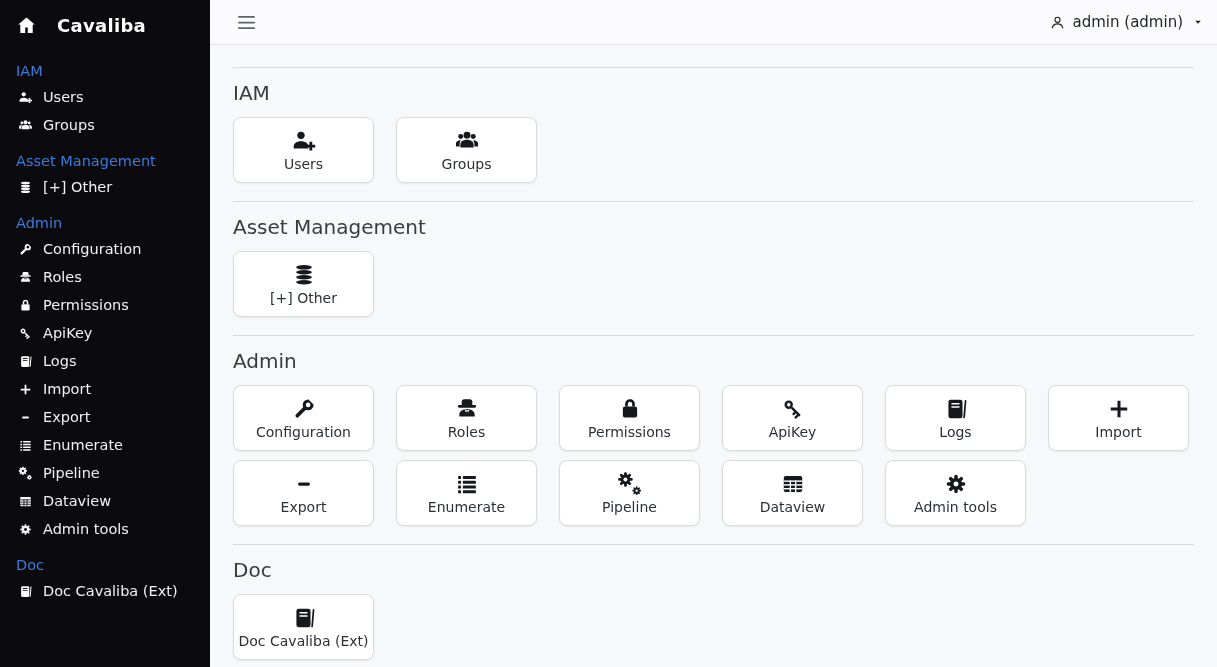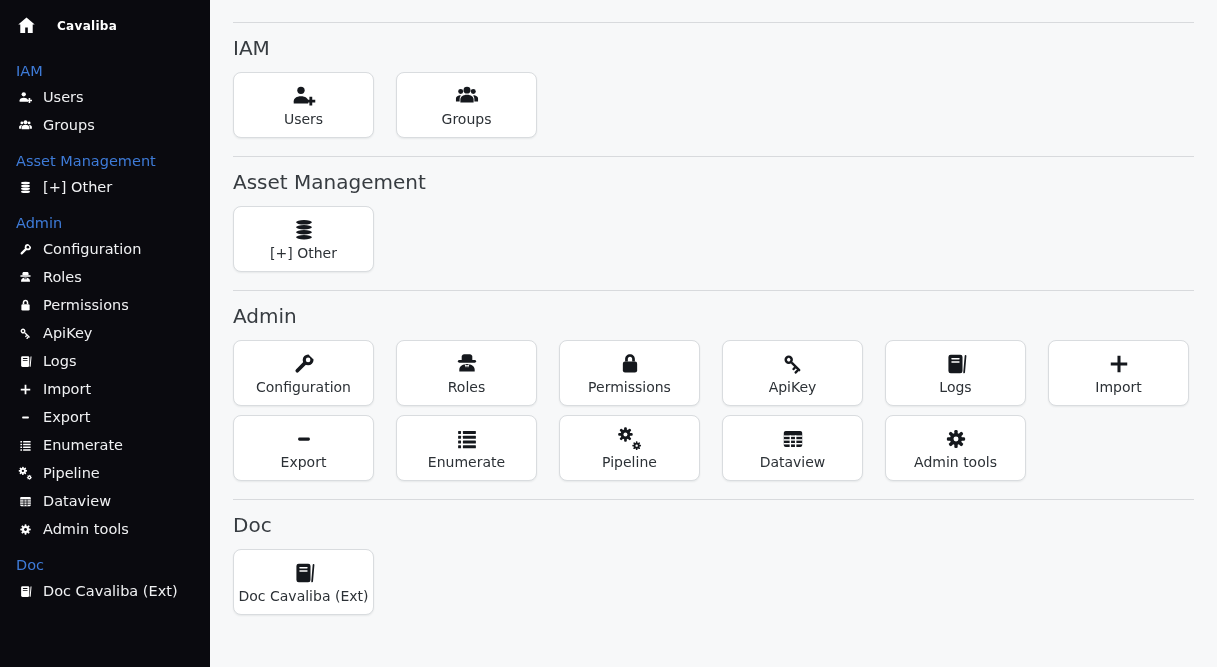--- a/index.html
+++ b/index.html
@@ -13,21 +13,21 @@
   .app { display:flex; width:100%; height:100%; }
 
   
   .sidebar {
     width:210px; min-width:210px; height:100%;
     background:#0a0a0f; --hole:#0a0a0f;
     color:#eef0f2; padding:13px 16px; overflow:hidden;
   }
   .brand { display:flex; align-items:center; gap:20px; margin:2px 0 26px; cursor:pointer; }
   .brand .icon { width:21px; height:21px; color:#ffffff; }
-  .brand-text { font-size:12px; font-weight:700; color:#ffffff; letter-spacing:.3px; }
+  .brand-text { font-size:18px; font-weight:700; color:#ffffff; letter-spacing:.3px; }
   .side-title { color:var(--accent); font-size:14.5px; margin:13px 0 3px; line-height:18px; }
   .side-title:first-child { margin-top:4px; }
   .side-item {
     display:flex; align-items:center; gap:10px;
     padding:5.5px 2px; cursor:pointer;
     color:#f0f1f3; font-size:14.5px; line-height:17px;
   }
   .side-item .icon { width:15px; height:15px; color:#ffffff; flex:0 0 auto; }
 
   
@@ -328,20 +328,42 @@
             <svg viewBox="0 0 24 24" aria-hidden="true">
               <use href="#i-journal"></use>
             </svg>
           </span>
           <span class="lbl">Doc Cavaliba (Ext)</span>
         </div>
       </nav>
   </aside>
 
   <div class="main">
+    <header class="topbar">
+      <button class="burger">
+        <span class="icon">
+          <svg viewBox="0 0 24 24">
+              <use href="#i-hamburger"></use>
+            </svg>
+        </span>
+      </button>
+      <div class="user-menu">
+        <span class="icon">
+          <svg viewBox="0 0 24 24">
+              <use href="#i-person"></use>
+            </svg>
+        </span>
+        <span>admin (admin)</span>
+        <span class="icon caret">
+          <svg viewBox="0 0 24 24">
+              <use href="#i-caret-down"></use>
+            </svg>
+        </span>
+      </div>
+    </header>
     <div class="content" id="content">
         <section class="msection">
           <hr class="divider">
           <h2 class="mtitle">IAM</h2>
           <div class="cards">
             <div class="card">
               <span class="icon">
                 <svg viewBox="0 0 24 24" aria-hidden="true">
                   <use href="#i-person-plus"></use>
                 </svg>

